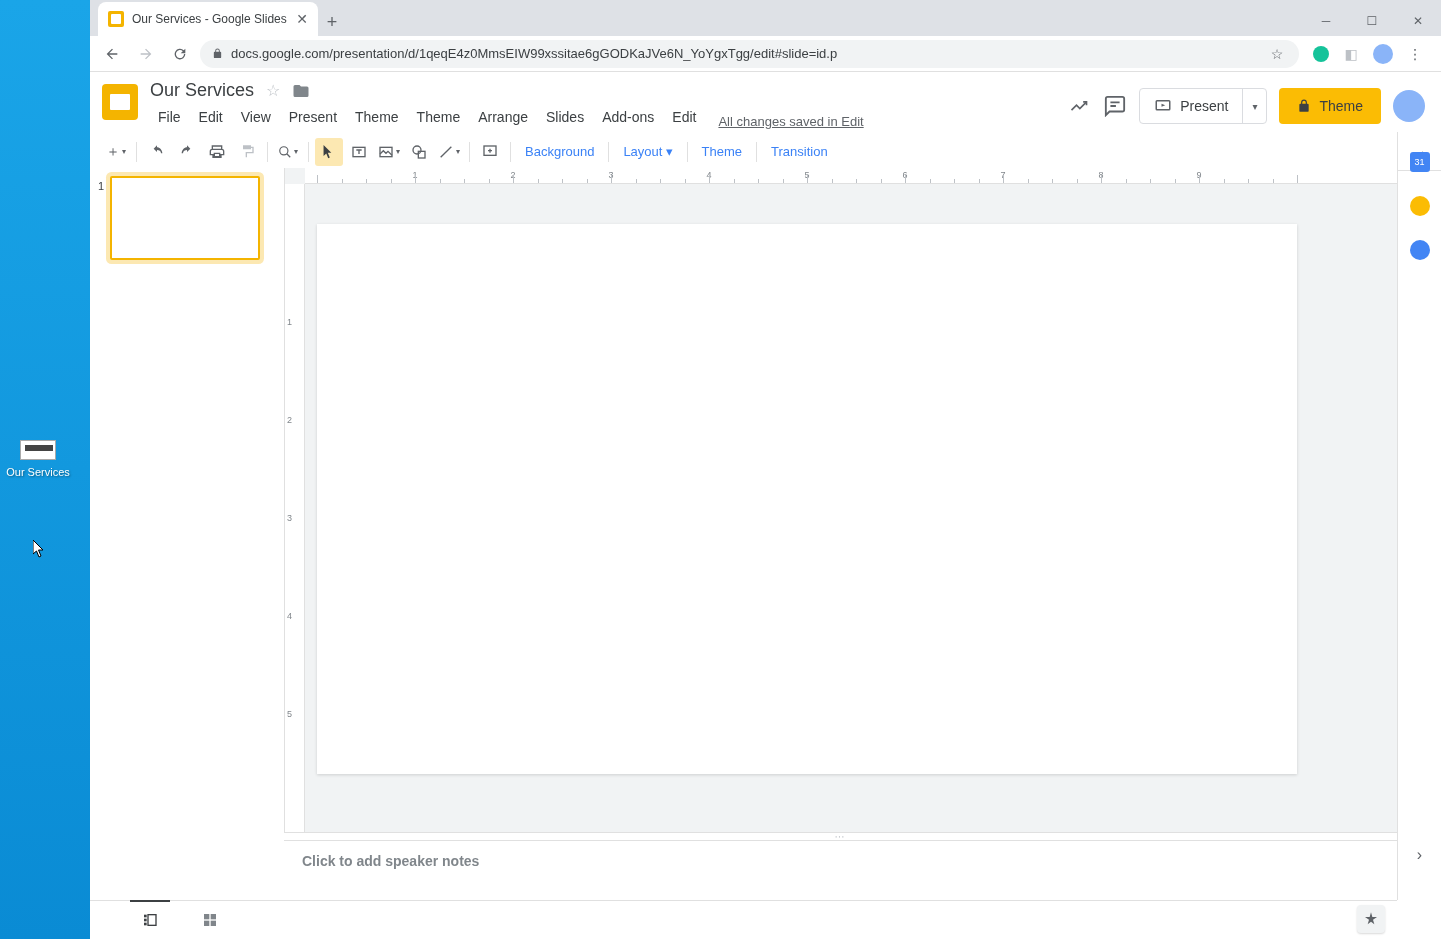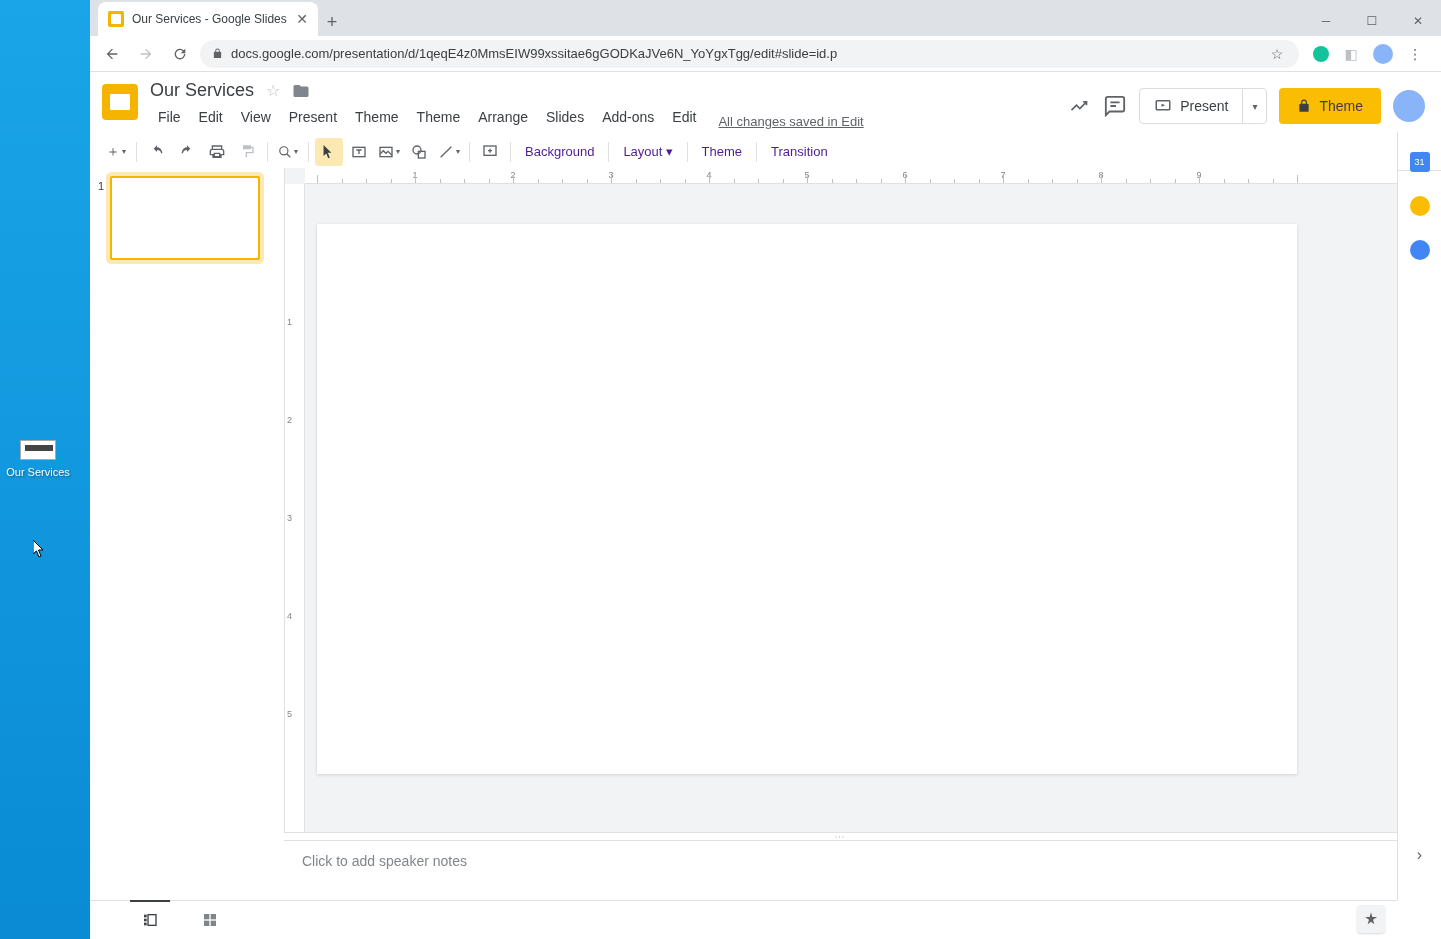--- a/index.html
+++ b/index.html
@@ -56,21 +56,21 @@
 .present-main { display: flex; align-items: center; gap: 8px; padding: 0 14px; cursor: pointer; font-size: 14px; color: #3c4043; }
 .present-dd { width: 24px; border-left: 1px solid #dadce0; height: 100%; display: flex; align-items: center; justify-content: center; color: #5f6368; cursor: pointer; font-size: 10px; }
 .share-btn { background: #fbbc04; color: #3c4043; border-radius: 4px; height: 36px; padding: 0 18px; display: flex; align-items: center; gap: 8px; font-size: 14px; font-weight: 500; cursor: pointer; }
 .user-avatar { width: 32px; height: 32px; border-radius: 50%; background: #8ab4f8; cursor: pointer; }
 
 
 .toolbar { height: 38px; border-bottom: 1px solid #e0e0e0; display: flex; align-items: center; padding: 0 12px; gap: 2px; margin-top: 4px; }
 .tb-btn { min-width: 28px; height: 28px; display: flex; align-items: center; justify-content: center; color: #5f6368; cursor: pointer; border-radius: 3px; font-size: 14px; }
 .tb-btn.dd::after { content: "▾"; font-size: 8px; margin-left: 2px; }
 .tb-sep { width: 1px; height: 20px; background: #e0e0e0; margin: 0 4px; }
-.tb-text { padding: 0 8px; font-size: 13px; color: #4c1d95; cursor: pointer; }
+.tb-text { padding: 0 8px; font-size: 13px; color: #3b82f6; cursor: pointer; }
 .tb-collapse { margin-left: auto; font-size: 12px; color: #5f6368; cursor: pointer; }
 
 
 .main { position: absolute; left: 0; right: 44px; top: 168px; bottom: 39px; display: flex; }
 .thumbnails { width: 194px; background: #fff; padding: 8px; }
 .thumb { display: flex; gap: 6px; }
 .thumb-num { font-size: 11px; color: #3c4043; padding-top: 4px; }
 .thumb-slide { width: 150px; height: 84px; background: #fff; border: 2px solid #f4b400; border-radius: 2px; box-shadow: 0 0 0 4px #fce8b2; }
 
 .canvas-area { flex: 1; background: #f1f3f4; position: relative; border-left: 1px solid #e0e0e0; }
@@ -78,21 +78,21 @@
 .ruler-v { position: absolute; left: 0; top: 16px; bottom: 0; width: 20px; background: #fff; border-right: 1px solid #e0e0e0; }
 .ruler-h-inner { position: relative; height: 100%; margin-left: 12px; }
 .ruler-mark { position: absolute; font-size: 9px; color: #80868b; top: 2px; transform: translateX(-50%); }
 .ruler-tick { position: absolute; width: 1px; height: 4px; background: #bdc1c6; bottom: 0; }
 .ruler-v-inner { position: relative; width: 100%; margin-top: 40px; }
 .ruler-vmark { position: absolute; font-size: 9px; color: #80868b; left: 2px; transform: translateY(-50%); }
 .slide-canvas { position: absolute; left: 32px; top: 56px; width: 980px; height: 550px; background: #fff; box-shadow: 0 1px 3px rgba(0,0,0,.15); }
 
 .notes-drag { height: 8px; background: #fff; border-top: 1px solid #e0e0e0; display: flex; align-items: center; justify-content: center; cursor: ns-resize; }
 .notes-drag-dots { color: #bdc1c6; font-size: 10px; letter-spacing: 2px; }
-.speaker-notes { height: 60px; padding: 12px 18px; font-size: 14px; color: #80868b; border-top: 1px solid #e0e0e0; }
+.speaker-notes { height: 60px; padding: 12px 18px; font-size: 14px; color: #80868b; border-top: 1px solid #e0e0e0; font-weight: bold; }
 
 
 .side-panel { position: absolute; right: 0; top: 132px; width: 44px; bottom: 39px; border-left: 1px solid #e0e0e0; display: flex; flex-direction: column; align-items: center; gap: 24px; padding-top: 20px; }
 .sp-icon { width: 20px; height: 20px; cursor: pointer; }
 .sp-calendar { background: #4285f4; border-radius: 3px; position: relative; }
 .sp-calendar::after { content: "31"; position: absolute; inset: 0; color: #fff; font-size: 9px; display: flex; align-items: center; justify-content: center; }
 .sp-keep { background: #fbbc04; border-radius: 50%; }
 .sp-tasks { background: #4285f4; border-radius: 50%; }
 .sp-expand { position: absolute; bottom: 30px; width: 30px; height: 30px; display: flex; align-items: center; justify-content: center; color: #5f6368; cursor: pointer; font-size: 16px; }
 

